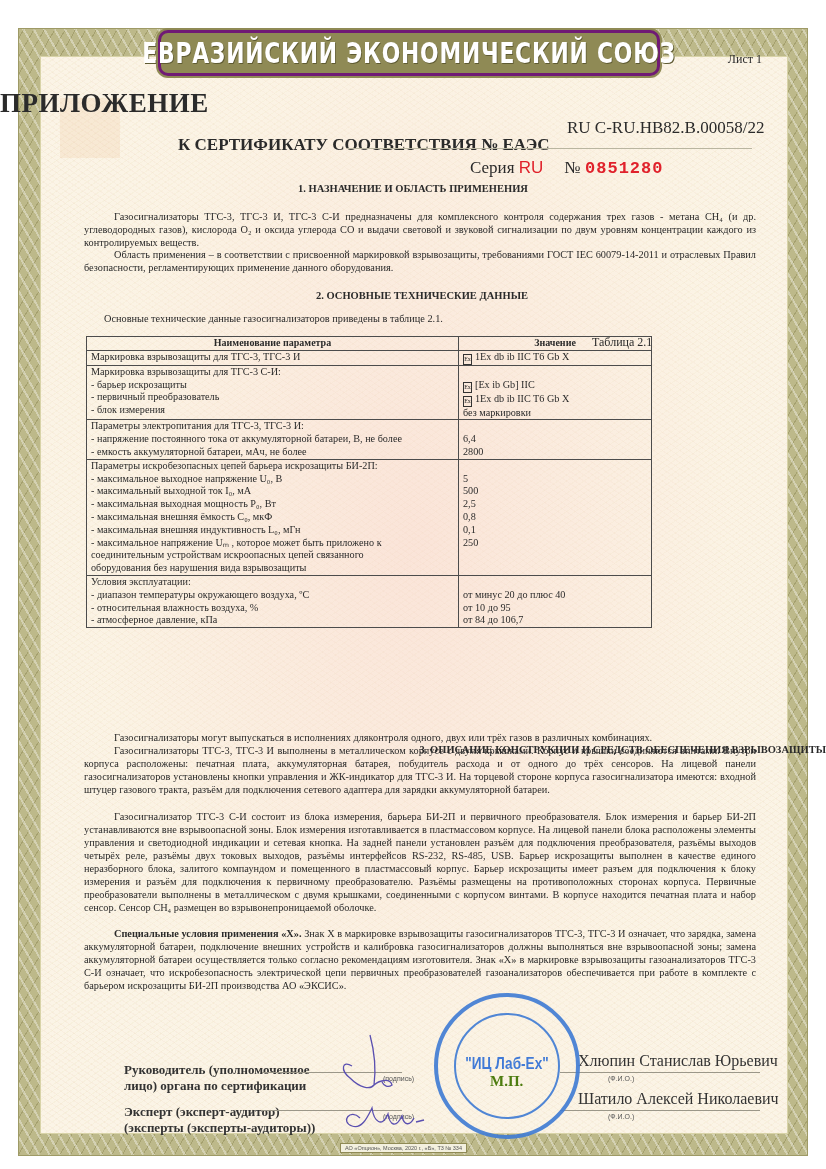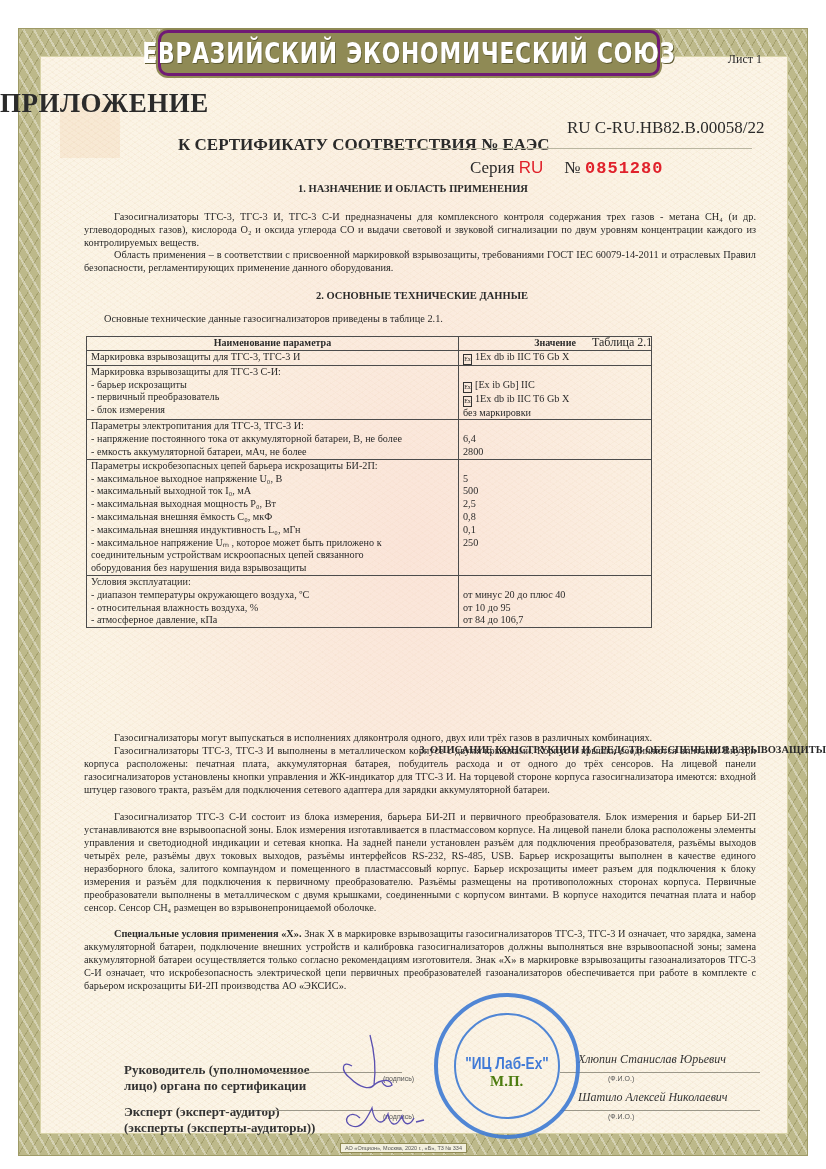--- a/index.html
+++ b/index.html
@@ -39,21 +39,21 @@
   .p .ind { display:inline-block; width:30px; }
   table.t { position:absolute; left:86px; top:336px; width:566px; border-collapse:collapse; font-size:10.2px; line-height:12.8px; }
   table.t td, table.t th { border:1px solid #4c4c4c; vertical-align:top; padding:0 4px; }
   table.t th { font-weight:bold; font-size:10px; }
   table.t td.v { width:184px; }
   .tcap { position:absolute; left:592px; top:323px; font-size:12px;margin-top:12px; }
   .exmark { display:inline-block; width:7px; height:9px; border:1px solid #333; font-size:6px; line-height:9px; text-align:center; vertical-align:-1px; margin-right:3px; }
   .sig-label { position:absolute; font-size:13px; font-weight:bold; line-height:16px; color:#333; }
   .sig-line { position:absolute; border-bottom:1px solid #9b9789; }
   .sig-cap { position:absolute; font-family:"Liberation Sans", sans-serif; font-size:7px; color:#555; }
-  .sig-name { position:absolute; font-size:12px; color:#333;font-style:italic; }
+  .sig-name { position:absolute; font-size:16px; color:#333; }
   .stamp { position:absolute; left:434px; top:993px; width:146px; height:146px; border-radius:50%;
            border:4px solid #3e7bd4; box-sizing:border-box; opacity:0.9; }
   .stamp .inner { position:absolute; left:16px; top:16px; right:16px; bottom:16px; border-radius:50%; border:2px solid #3e7bd4; }
   .stamp .txt { position:absolute; left:4px; right:4px; top:58px; text-align:center; color:#2d6ed6;
                 font-family:"Liberation Sans", sans-serif; font-weight:bold; font-size:16px; transform:scaleX(0.85); }
   .mp { position:absolute; left:490px; top:1073px; font-size:15px; font-weight:bold; color:#4d7c0f; }
   .printer { position:absolute; left:340px; top:1143px; background:#f3f0de; border:1px solid #8f8a55; padding:0 4px;
              font-family:"Liberation Sans", sans-serif; font-size:5.5px; color:#555; line-height:8px; }
   .scribble { position:absolute; }
 </style>

